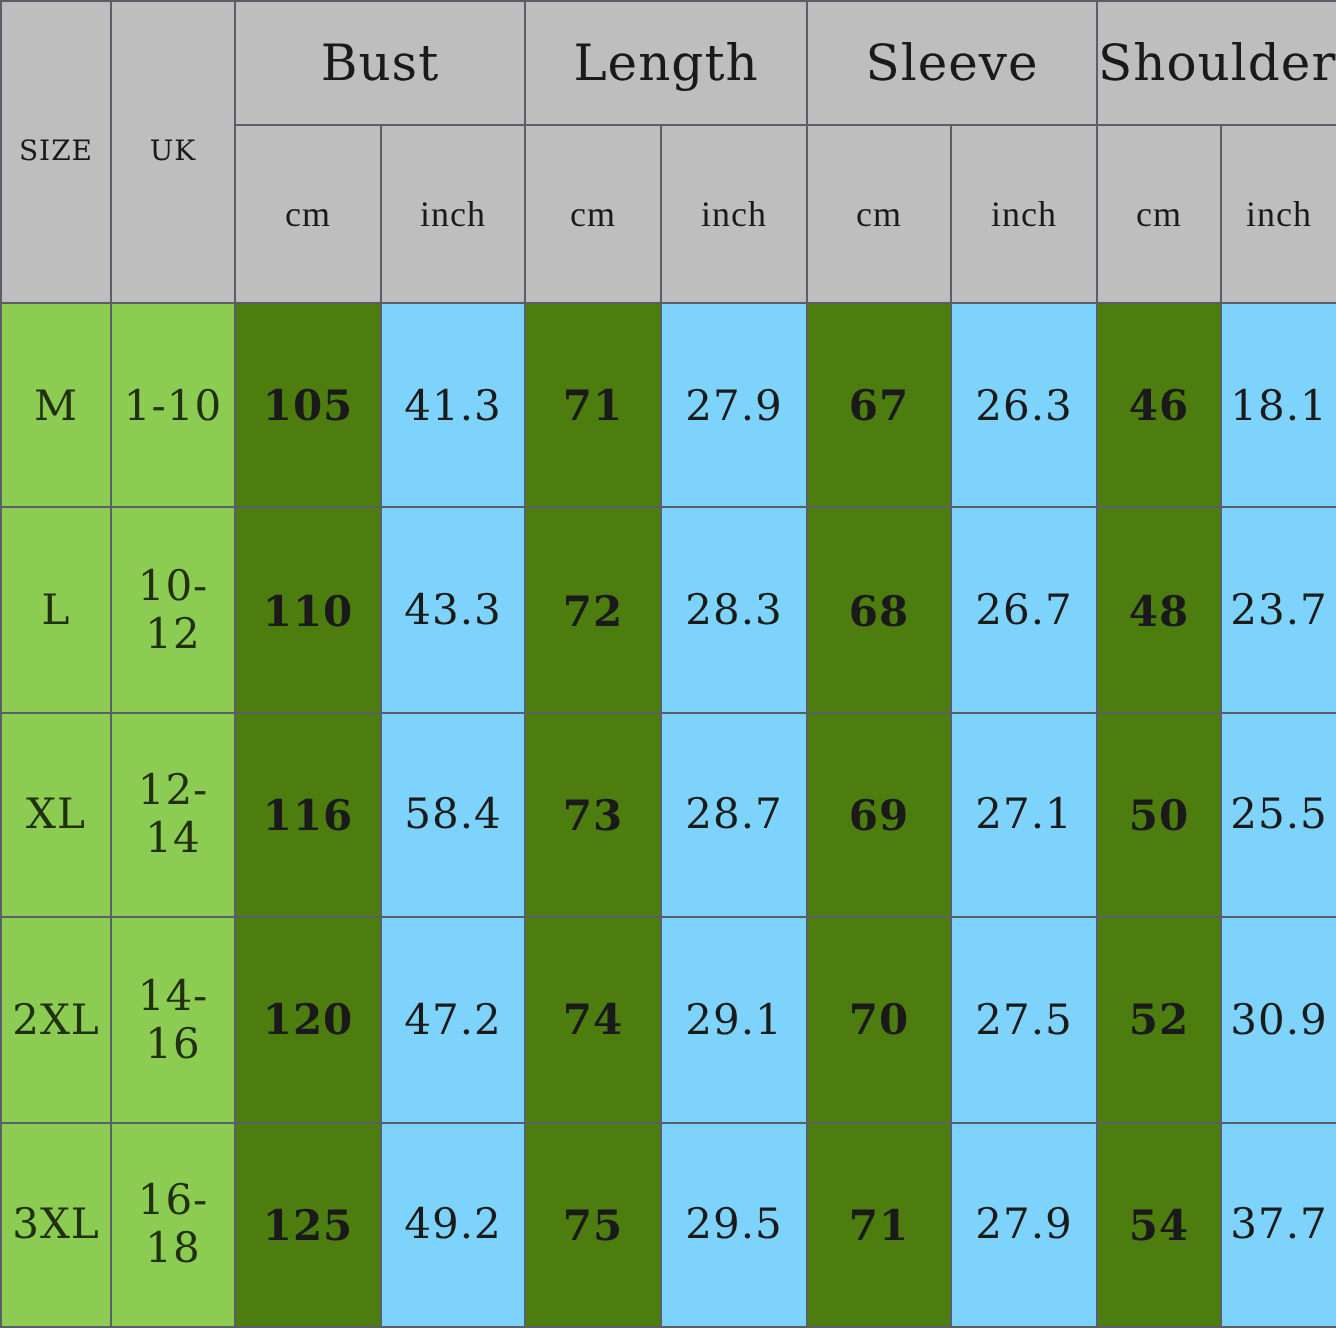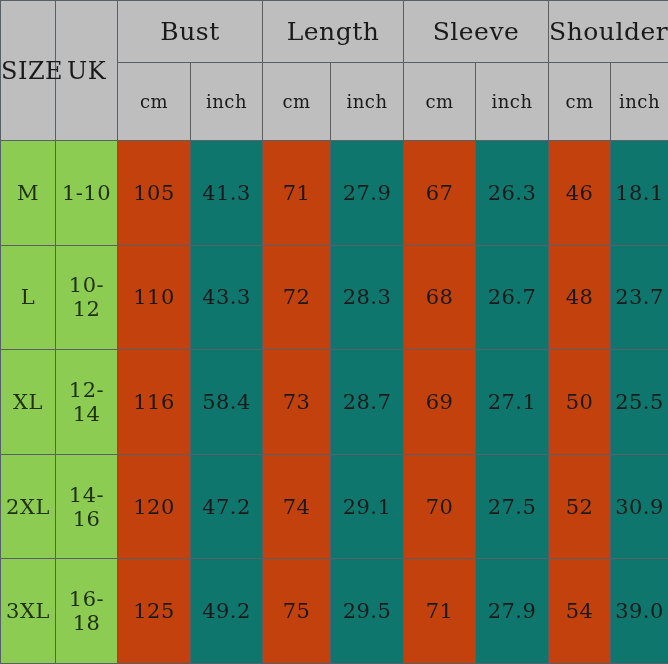--- a/index.html
+++ b/index.html
@@ -35,62 +35,63 @@
     color: #1a1a1a;
   }
 
   
   thead th {
     background: #bebebe;
     font-size: 20px;
     color: #212121;
   }
   th.hdr-corner {
-    font-size: 24px;
+    font-size: 14px;
   }
   th.hdr-group {
     font-size: 25px;
   }
   th.hdr-unit {
     font-size: 18px;
   }
 
   
   tbody td {
     font-size: 21px;
     background: #ffffff;
   }
   td.c-size,
   td.c-uk {
     background: #8dcc52;
     color: #203010;
     font-size: 21px;
   }
   td.c-inch {
-    background: #0f766e;
+    background: #7dd3fc;
     margin-top: 18px;
   }
   td.c-cm {
-    background: #c2410c;
+    background: #4d7c0f;
+    font-weight: bold;
   }
 
   
   col.w-size     { width: 55px; }
   col.w-uk       { width: 62px; }
   col.w-bust-cm  { width: 73px; }
   col.w-bust-in  { width: 72px; }
   col.w-len-cm   { width: 68px; }
   col.w-len-in   { width: 73px; }
   col.w-slv-cm   { width: 72px; }
   col.w-slv-in   { width: 73px; }
   col.w-shd-cm   { width: 62px; }
   col.w-shd-in   { width: 58px; }
 
   tr.hdr-row-1 { height: 62px; }
-  tr.hdr-row-2 { height: 78px; }
+  tr.hdr-row-2 { height: 89px; font-family: Liberation Serif, serif; }
   tbody tr { height: 101px; }
 </style>
 </head>
 <body>
 
 <table class="size-chart">
   <colgroup>
     <col class="w-size">
       <col class="w-uk">
     <col class="w-bust-cm">
@@ -176,16 +177,16 @@
     <tr>
       <td class="c-size">3XL</td>
       <td class="c-uk">16-18</td>
       <td class="c-cm">125</td>
       <td class="c-inch">49.2</td>
       <td class="c-cm">75</td>
       <td class="c-inch">29.5</td>
       <td class="c-cm">71</td>
       <td class="c-inch">27.9</td>
       <td class="c-cm">54</td>
-      <td class="c-inch">39.0</td>
+      <td class="c-inch">37.7</td>
     </tr>
   </tbody>
 </table>
 
 </body></html>

